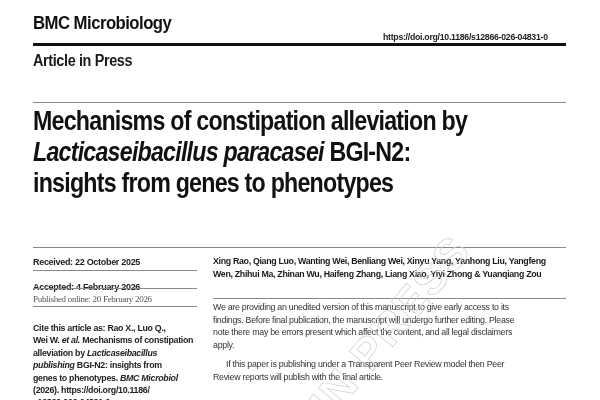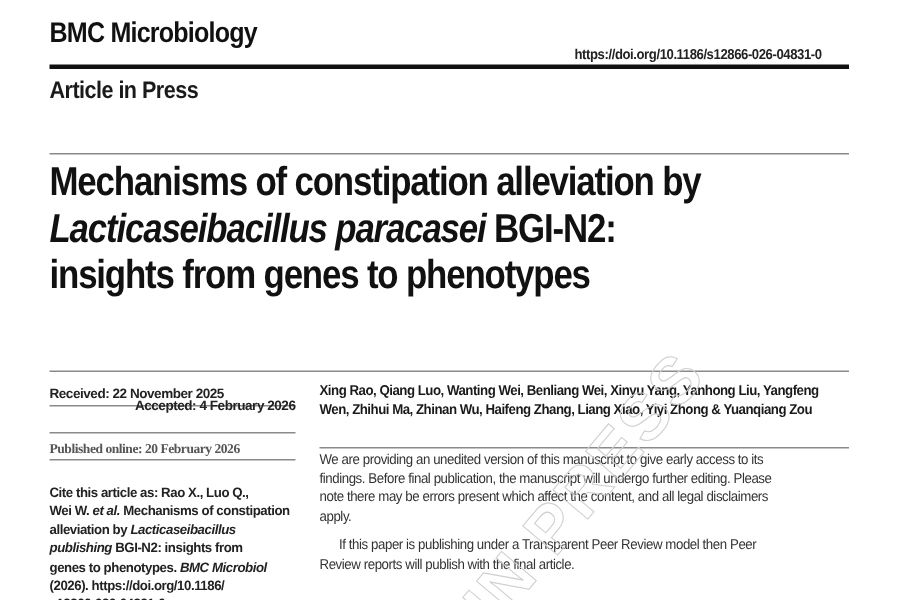--- a/index.html
+++ b/index.html
@@ -8,21 +8,21 @@
     .abs { position:absolute; }
     .journal { left:33px; top:12px; font-size:19px; font-weight:bold; letter-spacing:-0.6px; color:#111; transform:scaleX(0.88); transform-origin:left top; white-space:nowrap; }
     .doi { left:383px; top:31px; font-size:9.5px; font-weight:bold; color:#222; letter-spacing:-0.3px; white-space:nowrap; transform:scaleX(0.92); transform-origin:left top; }
     .rule-thick { left:33px; top:43px; width:533px; height:3px; background:#111; }
     .article-in-press { left:33px; top:52px; font-size:16px; font-weight:bold; color:#1a1a1a; letter-spacing:-0.4px; transform:scaleX(0.9); transform-origin:left top; white-space:nowrap; }
     .rule-grey { background:#8a8a8a; height:1px; }
     .title { left:33px; top:106px; width:560px; font-size:27px; font-weight:bold; line-height:31px; color:#111; letter-spacing:-0.9px; transform:scaleX(0.86); transform-origin:left top; }
     .title .line { display:block; white-space:nowrap; }
     .title em { font-style:italic; }
     .meta { left:33px; width:164px; font-size:9px; font-weight:bold; color:#222; letter-spacing:-0.3px; white-space:nowrap; }
-    .meta.pub { font-family:"Liberation Serif", serif; font-weight:bold; color:#555; }
+    .meta.pub { font-family:"Liberation Serif", serif; font-weight:normal; color:#555; }
     .cite { left:33px; top:322px; width:200px; font-size:9px; font-weight:bold; line-height:12.4px; color:#222; letter-spacing:-0.3px; transform:scaleX(0.98); transform-origin:left top; }
     .cite em { font-style:italic; }
     .authors { left:213px; top:254px; width:360px; font-size:9.5px; font-weight:bold; line-height:13px; color:#1a1a1a; letter-spacing:-0.35px; transform:scaleX(0.93); transform-origin:left top; }
     .authors span { display:block; white-space:nowrap; }
     .notice { left:213px; top:301px; width:380px; font-size:9.5px; line-height:12.7px; color:#333; letter-spacing:-0.3px; transform:scaleX(0.93); transform-origin:left top; }
     .notice span.l { display:block; white-space:nowrap; }
     .notice .p2 { margin-top:6px; text-indent:14px; }
     .watermark { left:305px; top:310px; font-size:44px; font-weight:bold; color:transparent; -webkit-text-stroke:0.7px #cfcfcf; transform:rotate(-48deg); transform-origin:left top; letter-spacing:2px; white-space:nowrap; }
   </style>
 </head>
@@ -36,23 +36,23 @@
 <div class="abs rule-grey" style="left:33px;top:102px;width:533px;"></div>
 
 <div class="abs title">
   <span class="line">Mechanisms of constipation alleviation by</span>
   <span class="line"><em>Lacticaseibacillus paracasei</em><span> BGI-N2:</span></span>
   <span class="line">insights from genes to phenotypes</span>
 </div>
 
 <div class="abs rule-grey" style="left:33px;top:247px;width:533px;"></div>
 
-<div class="abs meta" style="top:257px;">Received: 22 November 2025</div>
+<div class="abs meta" style="top:257px;">Received: 22 October 2025</div>
 <div class="abs rule-grey" style="left:33px;top:270px;width:164px;"></div>
-<div class="abs meta" style="top:265px;text-align:right;">Accepted: 4 February 2026</div>
+<div class="abs meta" style="top:282px;">Accepted: 4 February 2026</div>
 <div class="abs rule-grey" style="left:33px;top:288px;width:164px;"></div>
 <div class="abs meta pub" style="top:294px;">Published online: 20 February 2026</div>
 <div class="abs rule-grey" style="left:33px;top:306px;width:164px;"></div>
 
 <div class="abs cite">
   <div>Cite this article as: Rao X., Luo Q.,</div>
   <div><span>Wei W. </span><em>et al.</em><span> Mechanisms of constipation</span></div>
   <div><span>alleviation by </span><em>Lacticaseibacillus</em></div>
   <div><em>publishing</em><span> BGI-N2: insights from</span></div>
   <div><span>genes to phenotypes. </span><em>BMC Microbiol</em></div>

